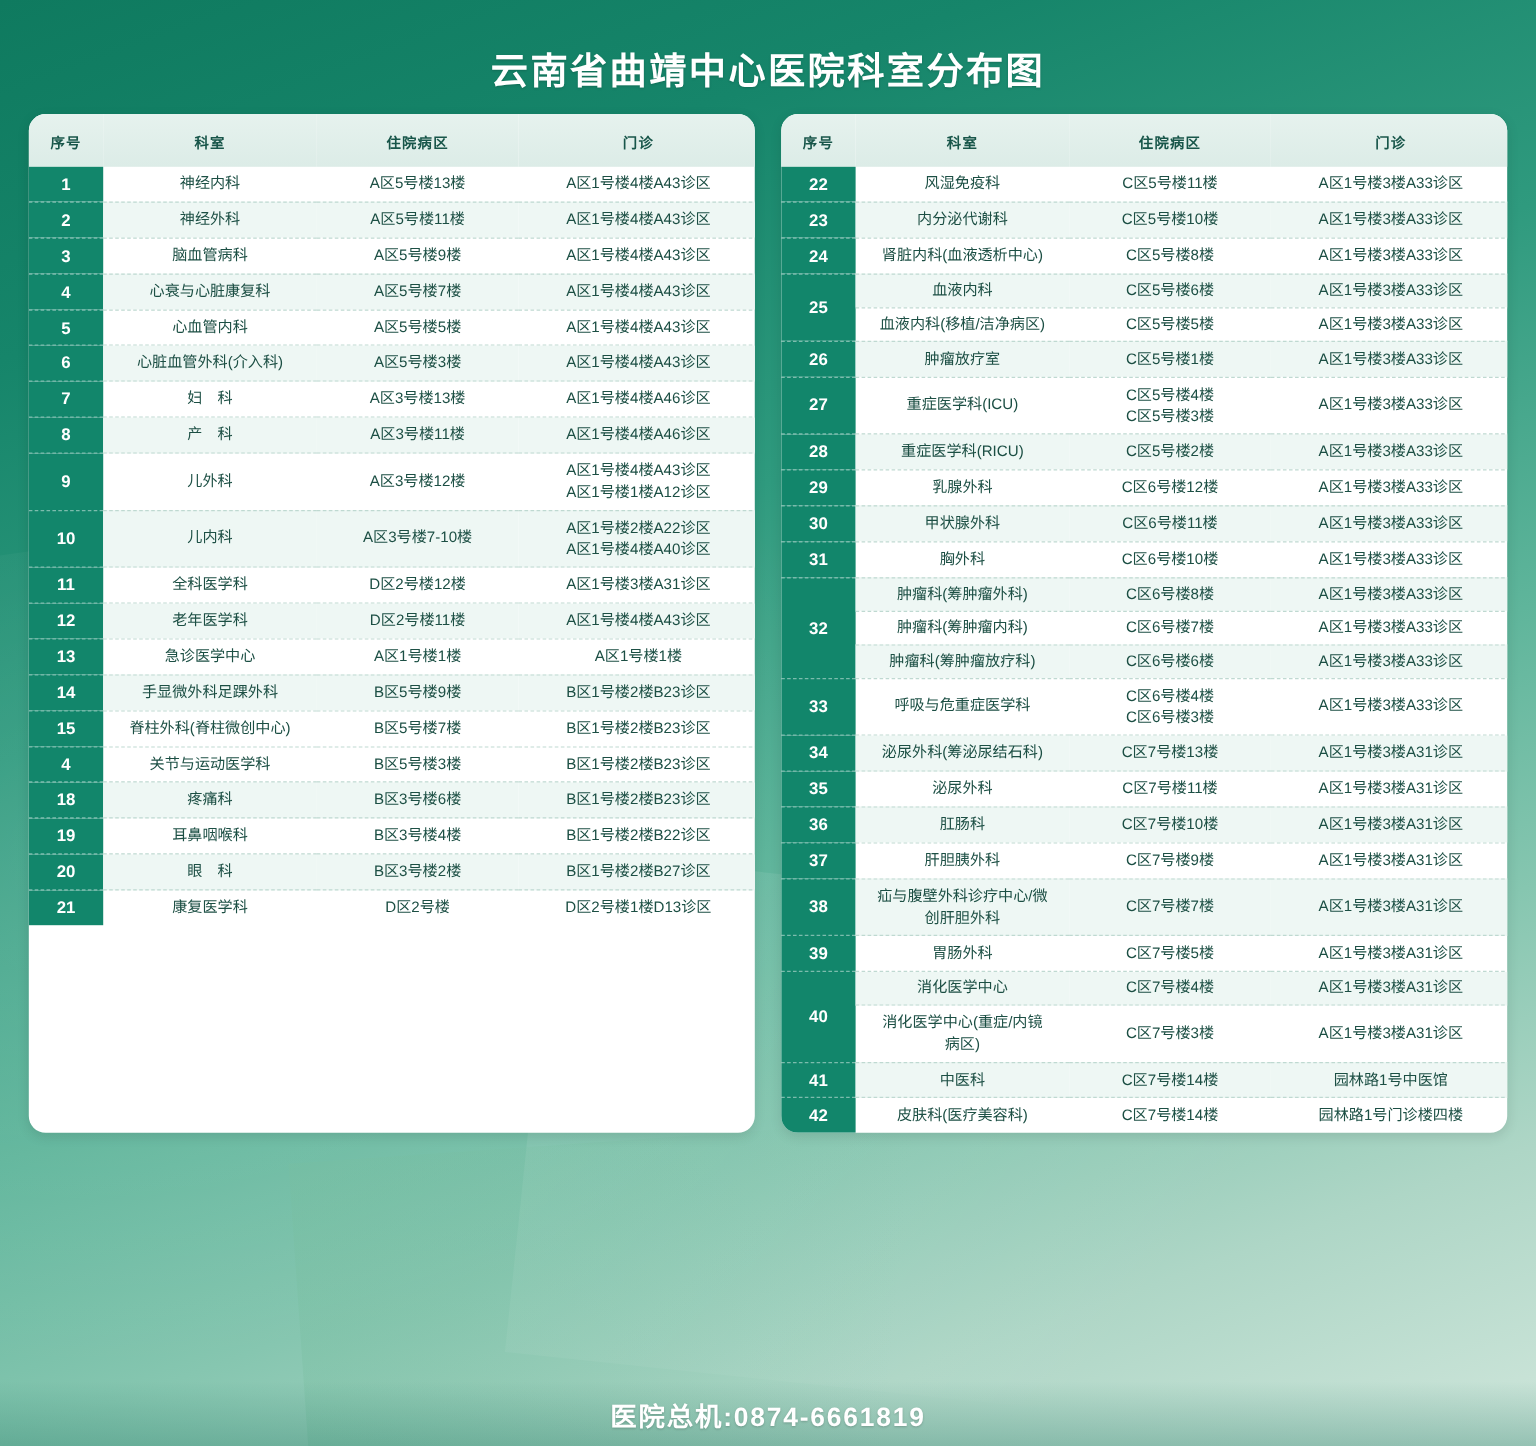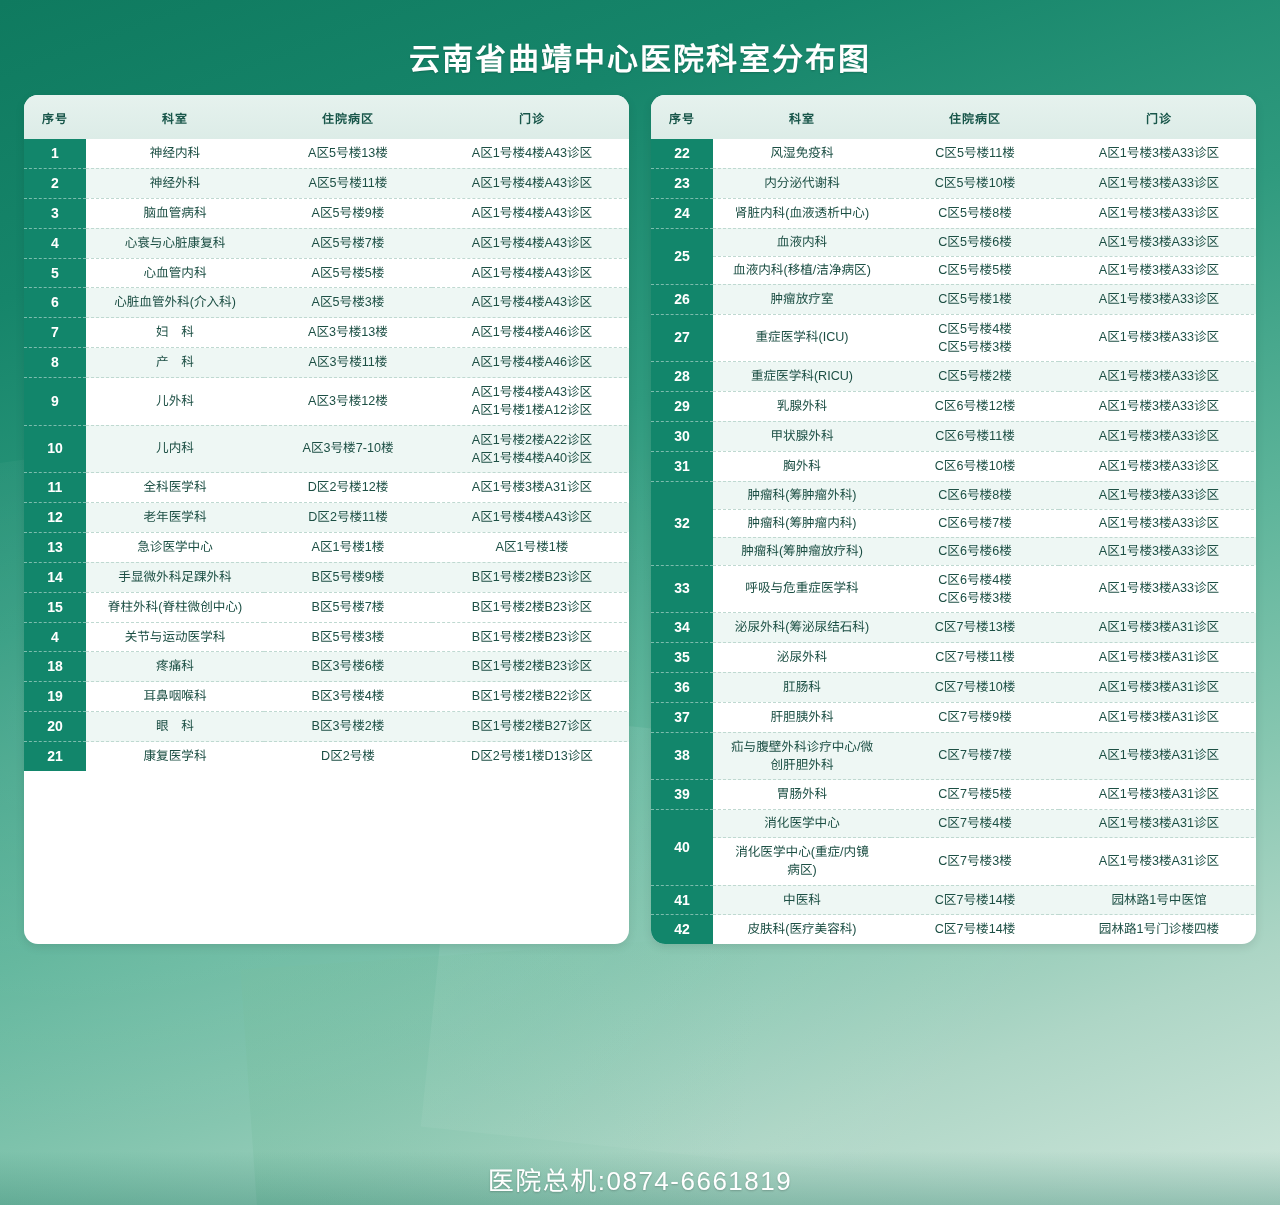--- a/index.html
+++ b/index.html
@@ -101,22 +101,22 @@
   td.two-line { line-height: 1.45; margin-top: 36px; }
 
   .footer {
     position: absolute;
     left: 0; right: 0; bottom: 0;
     height: 54px;
     display: flex;
     align-items: center;
     justify-content: center;
     color: #ffffff;
-    font-size: 26px;
-    font-weight: normal;
+    font-size: 22px;
+    font-weight: bold;
     letter-spacing: 1.5px;
     background: linear-gradient(180deg, rgba(20,120,96,0.0) 0%, rgba(16,110,88,0.30) 100%);
     text-shadow: 0 1px 2px rgba(0,0,0,0.2);
   }
 </style>
 </head>
 <body>
 
 <div class="bg-deco deco-1"></div>
 <div class="bg-deco deco-2"></div>

